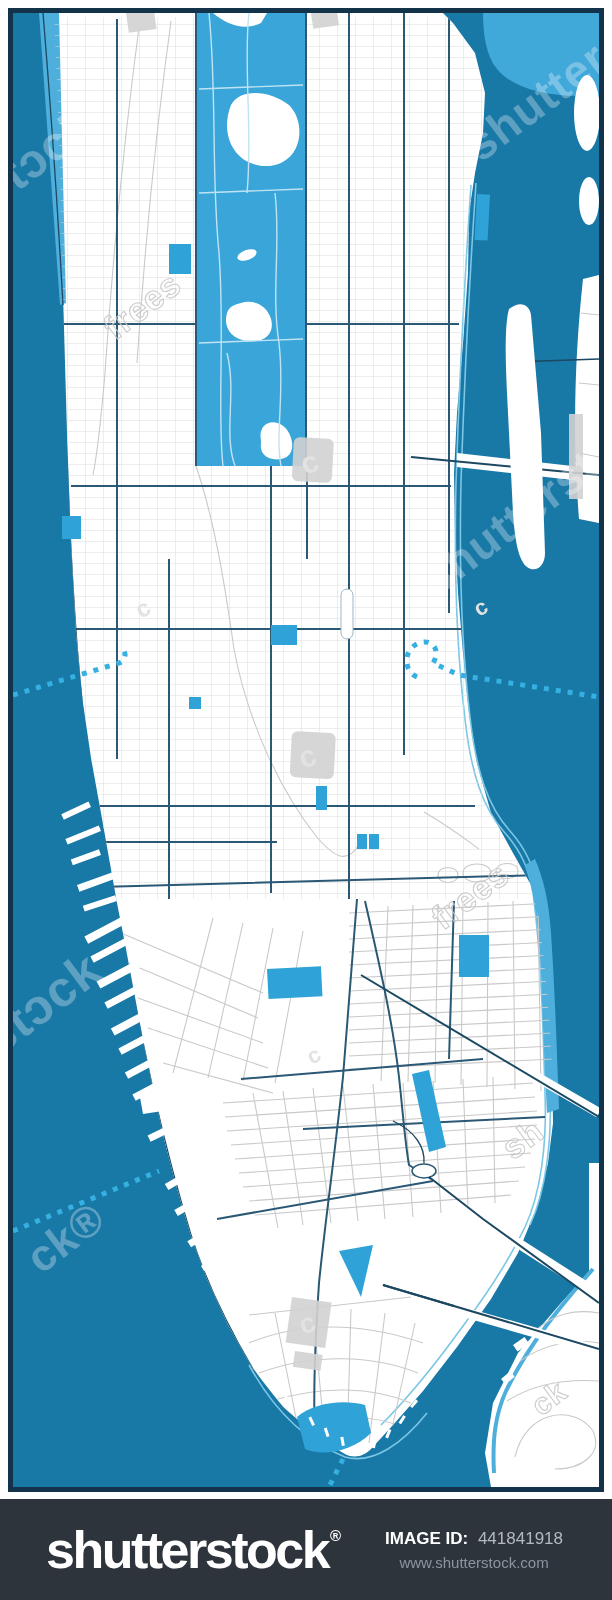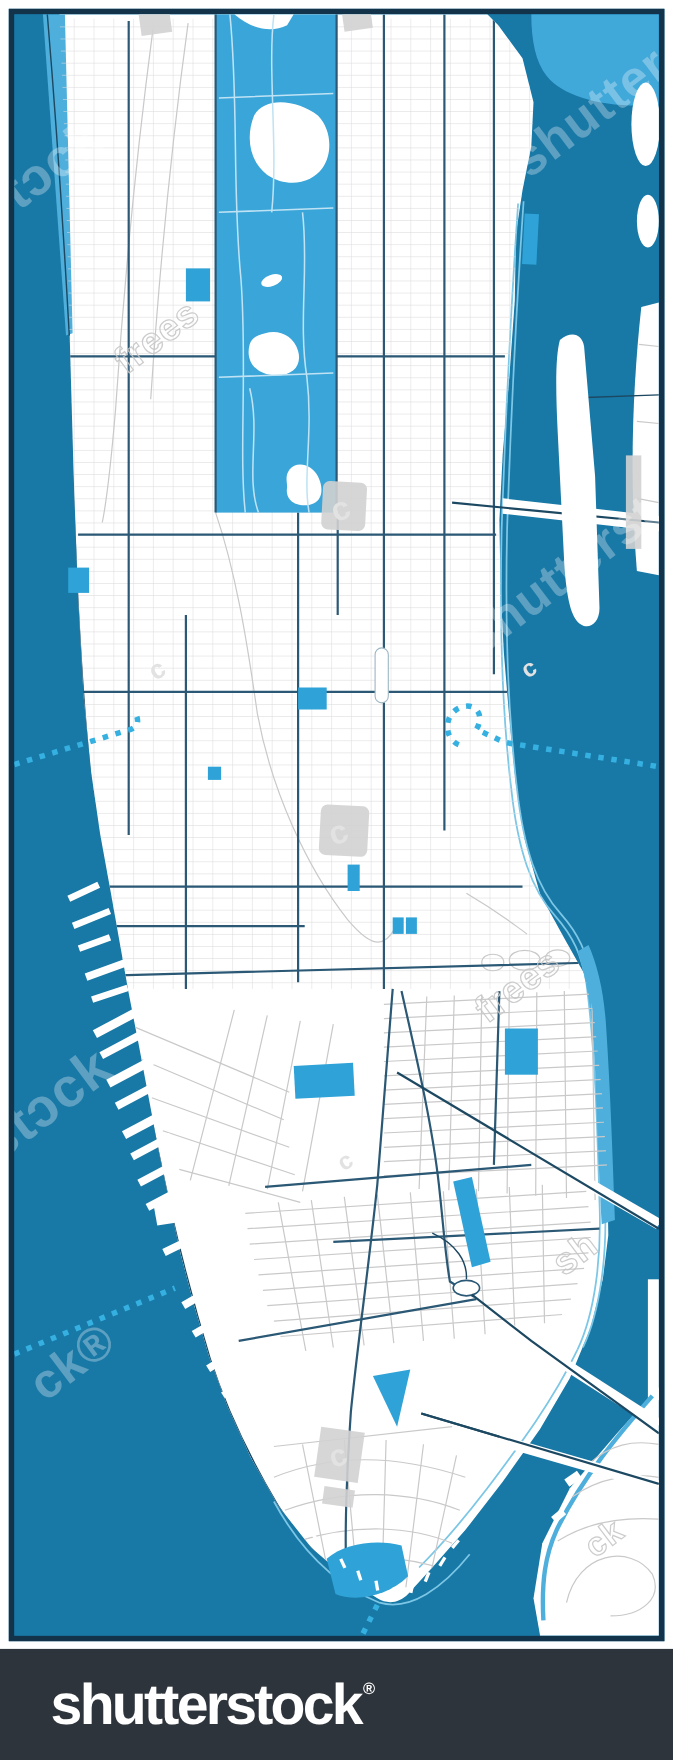--- a/index.html
+++ b/index.html
@@ -290,15 +290,22 @@
       <text class="wm-land" font-size="30" transform="translate(528,1404) rotate(-37)">ck</text>
     </g>
   </svg>
   </div>
 
   <div class="footer">
     <div class="logo">
       <span>shutterstock</span>
       <span class="reg">®</span>
     </div>
+    <div class="meta">
+      <div class="id-line">
+        <span class="id-label">IMAGE ID:</span>
+        <span class="id-value">441841918</span>
+      </div>
+      <div class="site">www.shutterstock.com</div>
+    </div>
   </div>
 
 </div>
 
 </body></html>

